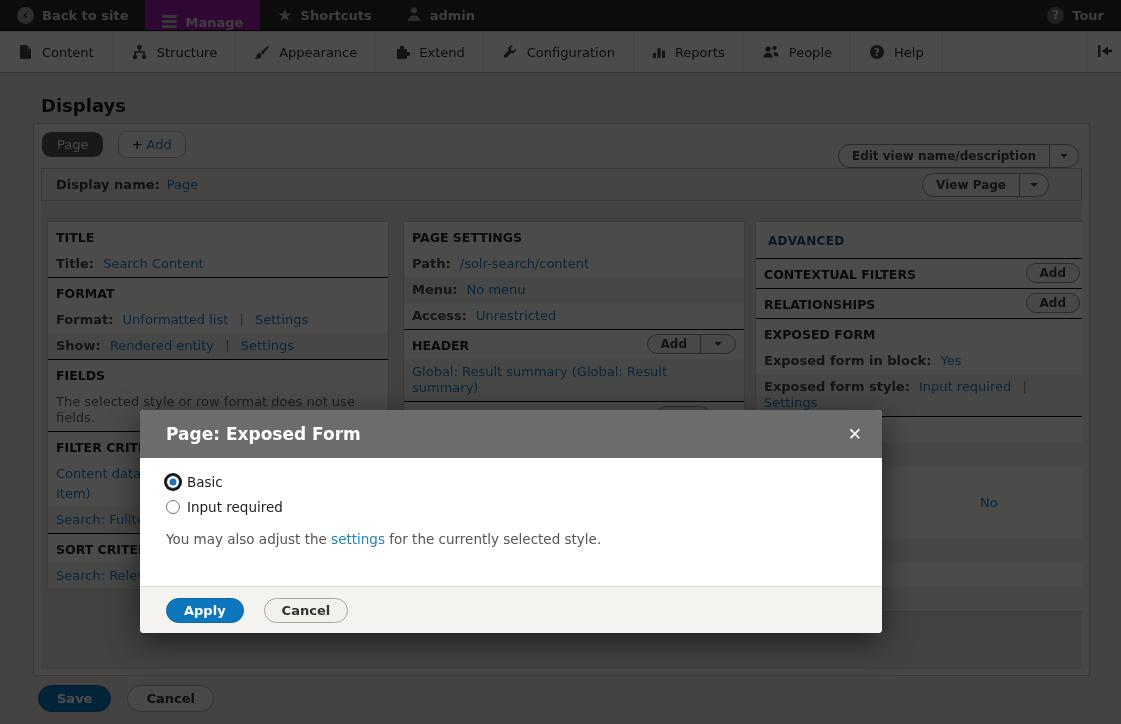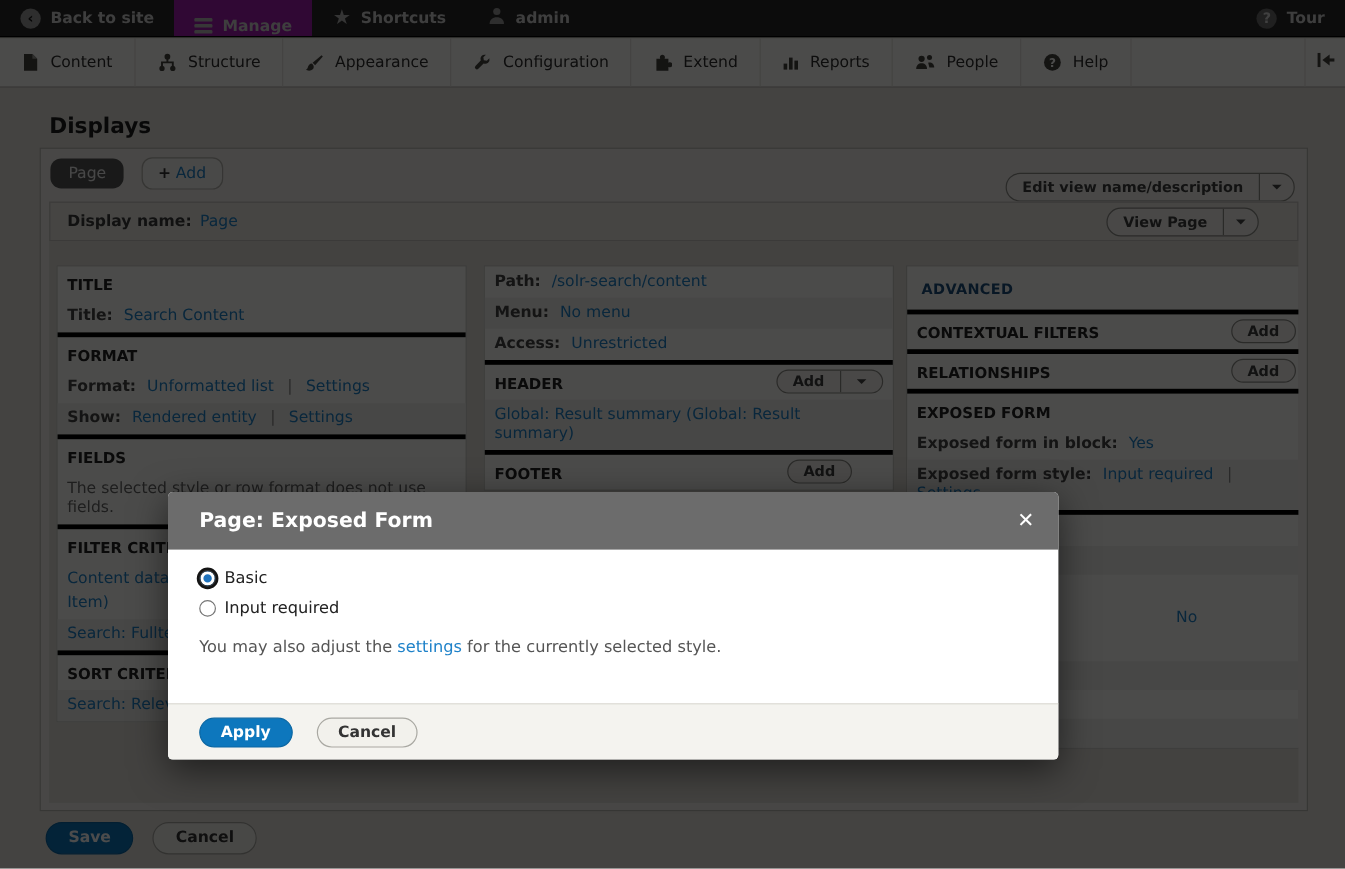--- a/index.html
+++ b/index.html
@@ -49,21 +49,21 @@
   .display-row { position:relative; margin:0 7px; height:33px; background:#e9e7e2;
                  border:1px solid #c6c4be; display:flex; align-items:center; padding:0 14px; }
   .display-row .lbl { font-weight:bold; color:#3a3a3a; margin-right:7px; }
   .view-page-btn { position:absolute; right:32px; top:4px; }
 
   .edit-area { position:relative; margin:0 7px 7px; height:468px; background:#dfdcd6; overflow:hidden; }
   .col { position:absolute; top:20px; background:#fcfcf9; border:1px solid #c9c8c1; }
   .col-left { left:6px; width:342px; }
   .col-mid { left:362px; width:342px; }
   .col-right { left:714px; width:334px; }
-  .bucket { border-top:4px solid #000000; }
+  .bucket { border-top:1px solid #000000; }
   .bucket:first-child { border-top:none; }
   .bucket-head { position:relative; padding:8px 8px 6px; font-size:12.5px; font-weight:bold; color:#222; }
   .vrow { padding:5px 8px; font-size:13px; line-height:16px; }
   .vrow.alt { background:#efeeea; }
   .vrow .lbl { font-weight:bold; color:#444; margin-right:5px; }
   a.vlink { color:var(--link); text-decoration:none; cursor:pointer; }
   .sep { color:#8a8a8a; margin:0 7px; }
   .note { color:#666; }
   .advanced-head { padding:12px 12px 10px; font-size:12px; font-weight:bold; color:#1d4f7c;
                    letter-spacing:.3px; cursor:pointer; }
@@ -172,32 +172,32 @@
         <svg width="16" height="16" viewBox="0 0 16 16">
             <path d="M14 2 6.5 8.2 8.6 10.4 15 3z" fill="#44433f"></path>
             <path d="M6 9c-2 0-3 1.4-3.6 3.4-.3 1-.8 1.4-1.6 1.8 1.4.9 4.4 1.1 5.8-.4 1-1 1.1-2.6.4-3.7z" fill="#44433f"></path>
           </svg>
       </span>
       <span>Appearance</span>
     </div>
     <div class="mitem">
       <span class="micon">
         <svg width="16" height="16" viewBox="0 0 16 16">
+            <path d="M3 5h3.2c-.9-2 .3-3.4 1.8-3.4S10.7 3 9.8 5H13v3.2c2-.9 3.4.3 3.4 1.8 0 1.5-1.4 2.7-3.4 1.8V15H3z" fill="#44433f"></path>
+          </svg>
+      </span>
+      <span>Extend</span>
+    </div>
+    <div class="mitem">
+      <span class="micon">
+        <svg width="16" height="16" viewBox="0 0 16 16">
             <path d="M13.8 4.6a3.6 3.6 0 0 1-4.8 4.3L4.6 13.3a1.7 1.7 0 0 1-2.4-2.4L6.6 6.5a3.6 3.6 0 0 1 4.3-4.8L8.8 3.8l.4 2.5 2.5.4z" fill="#44433f"></path>
           </svg>
       </span>
       <span>Configuration</span>
-    </div>
-    <div class="mitem">
-      <span class="micon">
-        <svg width="16" height="16" viewBox="0 0 16 16">
-            <path d="M3 5h3.2c-.9-2 .3-3.4 1.8-3.4S10.7 3 9.8 5H13v3.2c2-.9 3.4.3 3.4 1.8 0 1.5-1.4 2.7-3.4 1.8V15H3z" fill="#44433f"></path>
-          </svg>
-      </span>
-      <span>Extend</span>
     </div>
     <div class="mitem">
       <span class="micon">
         <svg width="14" height="16" viewBox="0 0 14 16">
             <rect x="1" y="9" width="3" height="5" fill="#44433f"></rect>
             <rect x="5.5" y="4" width="3" height="10" fill="#44433f"></rect>
             <rect x="10" y="6.5" width="3" height="7.5" fill="#44433f"></rect>
           </svg>
       </span>
       <span>Reports</span>
@@ -307,20 +307,21 @@
         <div class="bucket">
           <div class="bucket-head">SORT CRITERIA</div>
           <div class="vrow alt">
             <a class="vlink">Search: Relevance</a>
           </div>
         </div>
       </div>
 
       <div class="col col-mid">
         <div class="bucket">
+          <div class="bucket-head">PAGE SETTINGS</div>
           <div class="vrow">
             <span class="lbl">Path:</span>
             <a class="vlink">/solr-search/content</a>
           </div>
           <div class="vrow alt">
             <span class="lbl">Menu:</span>
             <a class="vlink">No menu</a>
           </div>
           <div class="vrow">
             <span class="lbl">Access:</span>

